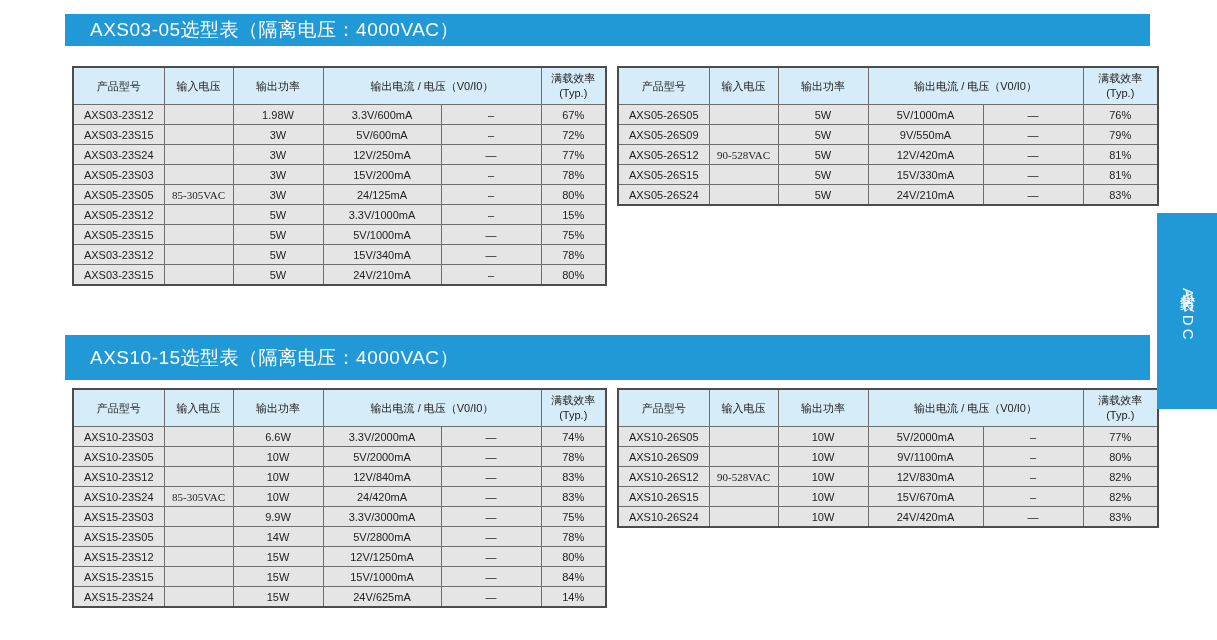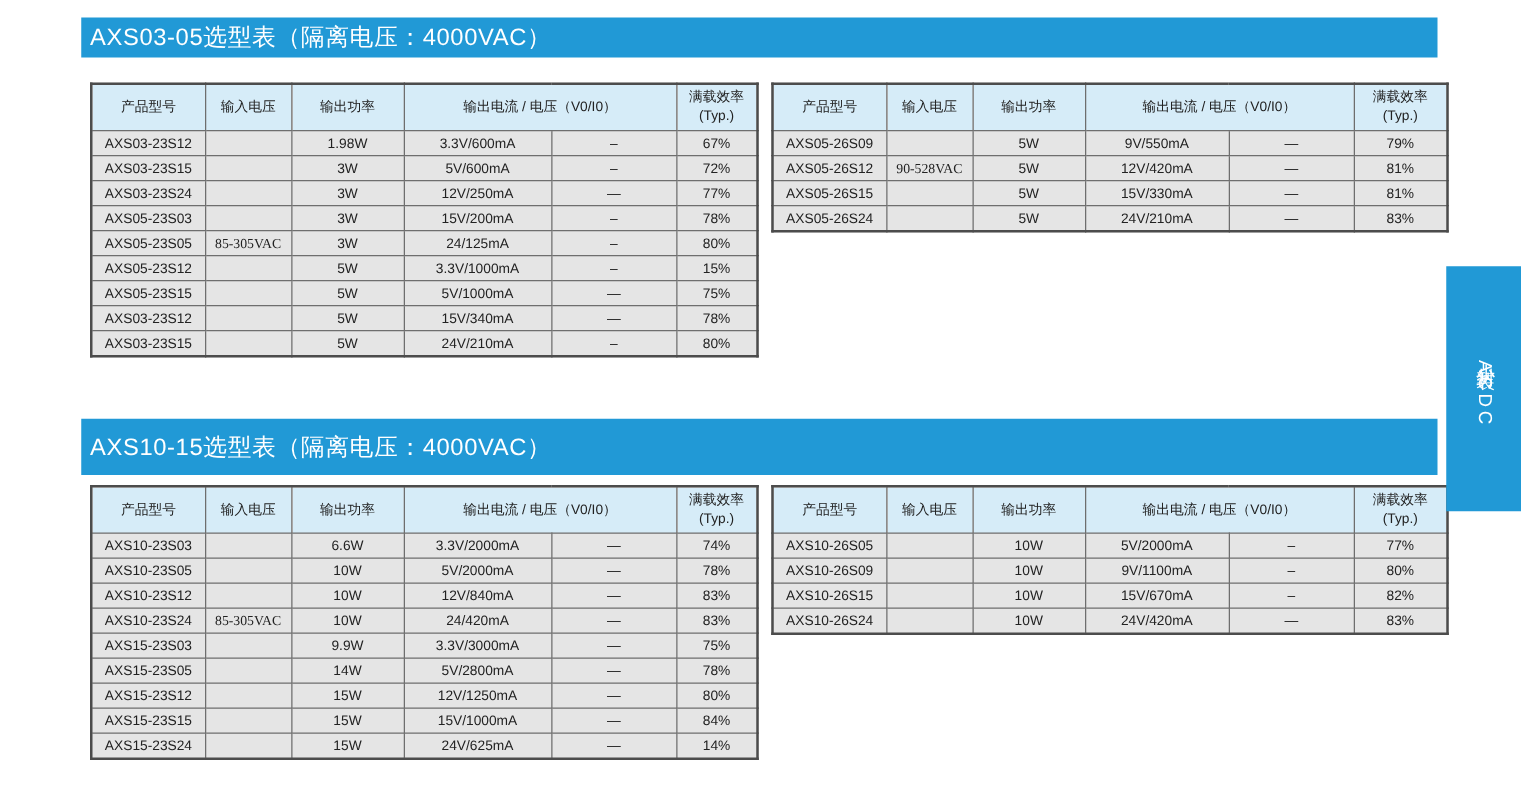--- a/index.html
+++ b/index.html
@@ -4,21 +4,21 @@
 <style>
   html,body { margin:0; padding:0; background:#ffffff; }
   .page {
     position:relative; width:1217px; height:640px; background:#ffffff;
     font-family:"Liberation Sans", sans-serif; overflow:hidden;
   }
   .banner {
     position:absolute; left:65px; width:1085px; height:32px;
     background:#2199d6; color:#ffffff;
     display:flex; align-items:center; box-sizing:border-box;
-    padding-left:7px; font-size:19px; font-weight:500; letter-spacing:0.5px;
+    padding-left:25px; font-size:19px; font-weight:500; letter-spacing:0.5px;
   }
   #banner-1 { top:14px; }
   #banner-2 { top:335px; height:45px; }
 
   table.sel {
     position:absolute; border-collapse:collapse; table-layout:fixed;
     background:#e5e5e5; border:2px solid #4c4c4c;
   }
   table.sel th, table.sel td {
     border:1px solid #6e6e6e; text-align:center; vertical-align:middle;
@@ -171,20 +171,28 @@
         <th>产品型号</th>
         <th>输入电压</th>
         <th>输出功率</th>
         <th colspan="2">输出电流 / 电压（V0/I0）</th>
         <th>满载效率
 (Typ.)</th>
       </tr>
     </thead>
     <tbody>
 
+        <tr>
+          <td class="c-model">AXS05-26S05</td>
+          <td class="c-input"></td>
+          <td>5W</td>
+          <td>5V/1000mA</td>
+          <td>—</td>
+          <td>76%</td>
+        </tr>
 
         <tr>
           <td class="c-model">AXS05-26S09</td>
           <td class="c-input"></td>
           <td>5W</td>
           <td>9V/550mA</td>
           <td>—</td>
           <td>79%</td>
         </tr>
 
@@ -356,20 +364,28 @@
 
         <tr>
           <td class="c-model">AXS10-26S09</td>
           <td class="c-input"></td>
           <td>10W</td>
           <td>9V/1100mA</td>
           <td>–</td>
           <td>80%</td>
         </tr>
 
+        <tr>
+          <td class="c-model">AXS10-26S12</td>
+          <td class="c-input">90-528VAC</td>
+          <td>10W</td>
+          <td>12V/830mA</td>
+          <td>–</td>
+          <td>82%</td>
+        </tr>
 
         <tr>
           <td class="c-model">AXS10-26S15</td>
           <td class="c-input"></td>
           <td>10W</td>
           <td>15V/670mA</td>
           <td>–</td>
           <td>82%</td>
         </tr>
 

